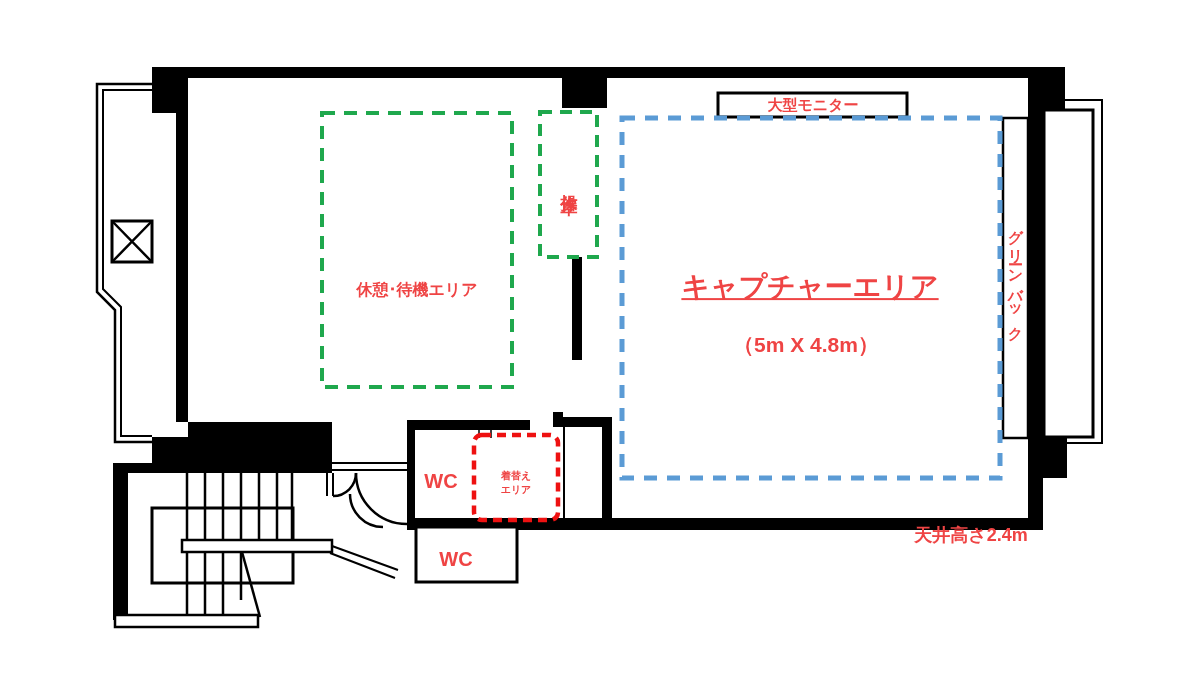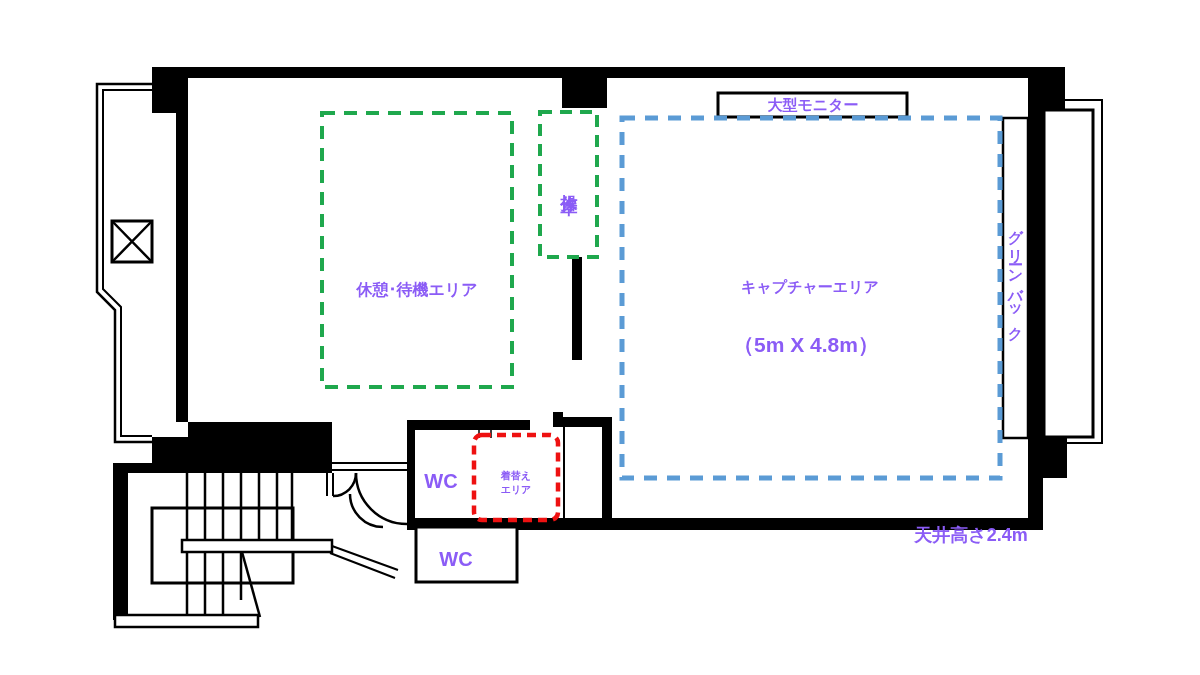--- a/index.html
+++ b/index.html
@@ -2,23 +2,23 @@
 <html><head>
 <meta charset="utf-8">
 <style>
   html,body{margin:0;padding:0;background:#ffffff;}
   body{width:1200px;height:675px;overflow:hidden;font-family:"Liberation Sans",sans-serif;}
   .stage{position:relative;width:1200px;height:675px;background:#ffffff;}
   .stage svg{position:absolute;left:0;top:0;}
   .lbl{
     position:absolute;
     transform:translate(-50%,-50%);
-    color:#8b5cf6;
+    color:#ef4444;
     white-space:pre-line;
-    text-align:left;
+    text-align:right;
     line-height:1.35;
     font-family:"Liberation Sans",sans-serif;
   }
   .vert{
     writing-mode:vertical-rl;
     text-orientation:upright;
     letter-spacing:2px;
     line-height:1;
   }
   .w600{font-weight:600;}
@@ -90,21 +90,21 @@
     <rect x="718" y="93" width="189" height="24" fill="#ffffff" stroke="#000000" stroke-width="3"></rect>
 
     <rect x="322" y="113" width="190" height="274" fill="none" stroke-width="4" stroke-dasharray="13 9" stroke="#1fa84d"></rect>
     <rect x="540" y="112" width="57" height="145" fill="none" stroke-width="4" stroke-dasharray="12 8" stroke="#1fa84d"></rect>
     <rect x="622" y="118" width="378" height="360" fill="none" stroke-width="5" stroke-dasharray="13 10" stroke="#5b9bd5"></rect>
     <rect x="474" y="435" width="84" height="85" rx="8" fill="none" stroke-width="4.5" stroke-dasharray="9 6" stroke="#ee1111"></rect>
   </svg>
 
   <div class="lbl w600" style="left:417px;top:252px;font-size:16px;margin-top:38px;">休憩･待機エリア</div>
   <div class="lbl w700 vert" style="left:569px;top:184px;font-size:17px;">操作卓</div>
-  <div class="lbl w700" style="left:810px;top:287px;font-size:15px;">キャプチャーエリア</div>
+  <div class="lbl w700" style="left:810px;top:287px;font-size:28px;text-decoration:underline;">キャプチャーエリア</div>
   <div class="lbl w700" style="left:806px;top:316px;font-size:21px;margin-top:29px;">（5m X 4.8m）</div>
   <div class="lbl w600" style="left:813px;top:105px;font-size:15px;">大型モニター</div>
   <div class="lbl w600 vert" style="left:1016px;top:277px;font-size:15px;">グリーンバック</div>
   <div class="lbl w600" style="left:441px;top:481px;font-size:20px;">WC</div>
   <div class="lbl w600" style="left:456px;top:559px;font-size:20px;">WC</div>
   <div class="lbl w600" style="left:516px;top:482px;font-size:10px;">着替え
 エリア</div>
   <div class="lbl w600" style="left:971px;top:535px;font-size:18px;">天井高さ2.4m</div>
 </div>
 

